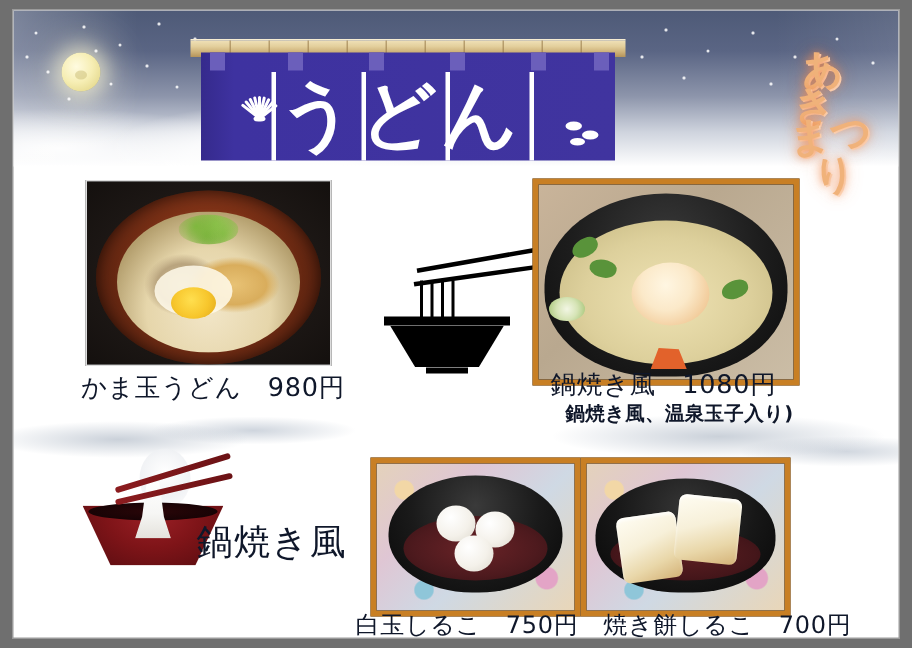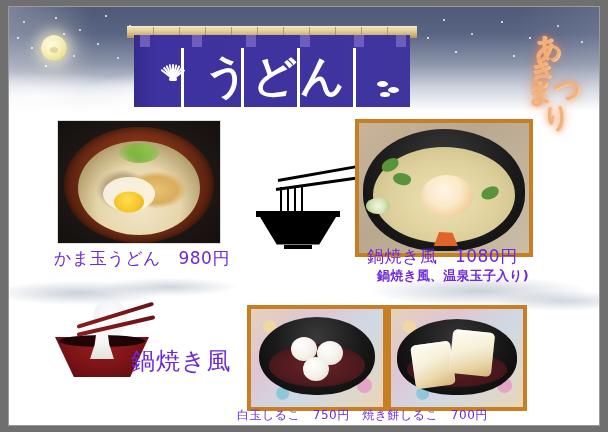--- a/index.html
+++ b/index.html
@@ -71,24 +71,24 @@
     position:absolute;left:12px;bottom:2px;width:1.6px;height:15px;
     background:#ffffff;transform-origin:bottom center;border-radius:1px;
   }
   .fan-hub{position:absolute;left:9px;bottom:0;width:8px;height:4px;background:#ffffff;border-radius:50% 50% 40% 40%;}
 
   .noren-text{
     position:absolute;left:52px;top:10px;width:180px;height:62px;
     color:#ffffff;
     font-family:"DejaVu Sans","Liberation Sans",sans-serif;
     font-weight:700;
-    font-size:44px;
+    font-size:50px;
     line-height:62px;
     letter-spacing:3px;
-    text-align:center;
+    text-align:left;
     white-space:nowrap;
   }
   .pebble{position:absolute;background:#ffffff;border-radius:50%;}
 
   
   .calli{
     position:absolute;right:8px;top:26px;width:80px;height:84px;
     color:#f0b27a;
     font-family:"DejaVu Sans","Liberation Sans",sans-serif;
     font-weight:700;
@@ -250,29 +250,29 @@
   }
   .oshi-chop{
     position:absolute;height:4px;border-radius:2px;
     background:linear-gradient(90deg,#8c1c1f 0%,#6b1215 100%);
     transform-origin:left center;
   }
 
   
   .cap{
     position:absolute;
-    color:#6d28d9;
+    color:#0f172a;
     font-family:"DejaVu Sans","Liberation Sans",sans-serif;
     white-space:nowrap;
   }
   .cap-kama{left:45px;top:240px;font-size:17px;letter-spacing:.5px;}
   .cap-shiki{left:358px;top:238px;font-size:17px;letter-spacing:.5px;}
   .cap-shiki-sub{left:368px;top:260px;font-size:13px;font-weight:700;letter-spacing:.2px;}
   .cap-oshiruko{left:122px;top:338px;font-size:24px;letter-spacing:1px;}
-  .cap-bottom{left:228px;top:400px;font-size:12px;letter-spacing:.5px;}
+  .cap-bottom{left:228px;top:400px;font-size:16px;letter-spacing:.5px;}
 </style>
 </head>
 <body>
 
 <div class="screen">
   <div class="page">
 
     <div class="sky"></div>
     <div class="sky-fade"></div>
     <div class="moon"></div>

